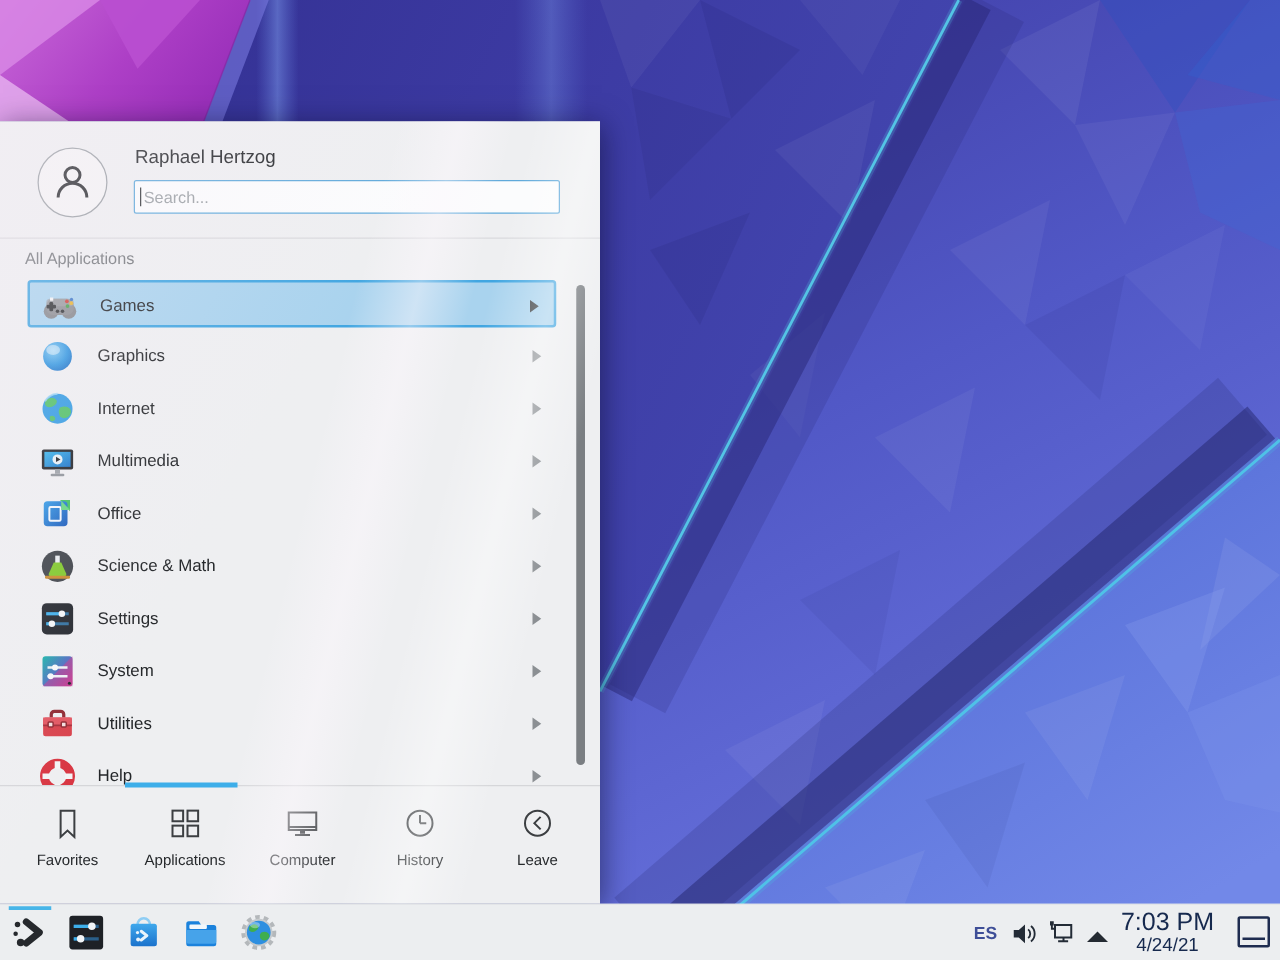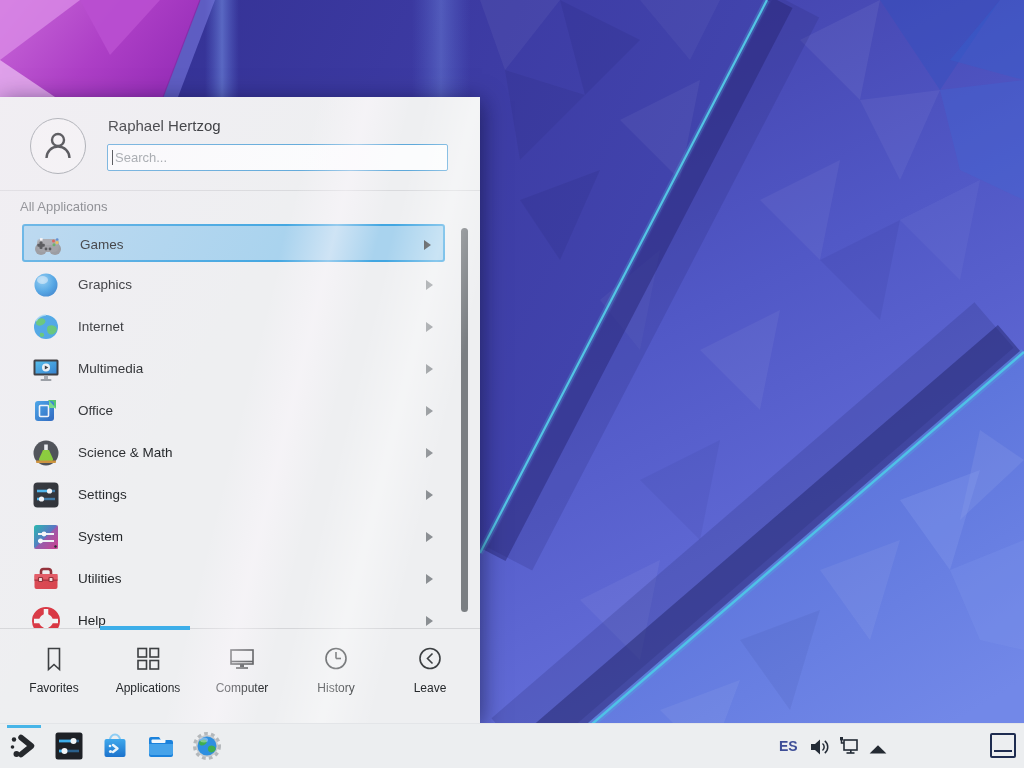--- a/index.html
+++ b/index.html
@@ -445,18 +445,22 @@
       <line x1="9.5" y1="18" x2="17.5" y2="18" stroke="#232b36" stroke-width="1.6"></line>
       <rect x="13" y="15" width="1.6" height="3" fill="#232b36"></rect>
       <polyline points="7,8 4.5,8 4.5,5" fill="none" stroke="#232b36" stroke-width="1.5"></polyline>
       <rect x="3" y="2" width="3" height="3.4" fill="#232b36"></rect>
     </svg>
 
     <svg class="tray-icon" style="left:866px;top:14px" width="20" height="14" viewBox="0 0 20 14">
       <polygon points="3,10 10,3 17,10" fill="#242a32"></polygon>
     </svg>
 
+    <div class="clock">
+      <div class="time">7:03 PM</div>
+      <div class="date">4/24/21</div>
+    </div>
 
     <div class="show-desktop">
         <span></span>
       </div>
   </div>
 </div>
 
 </body></html>

